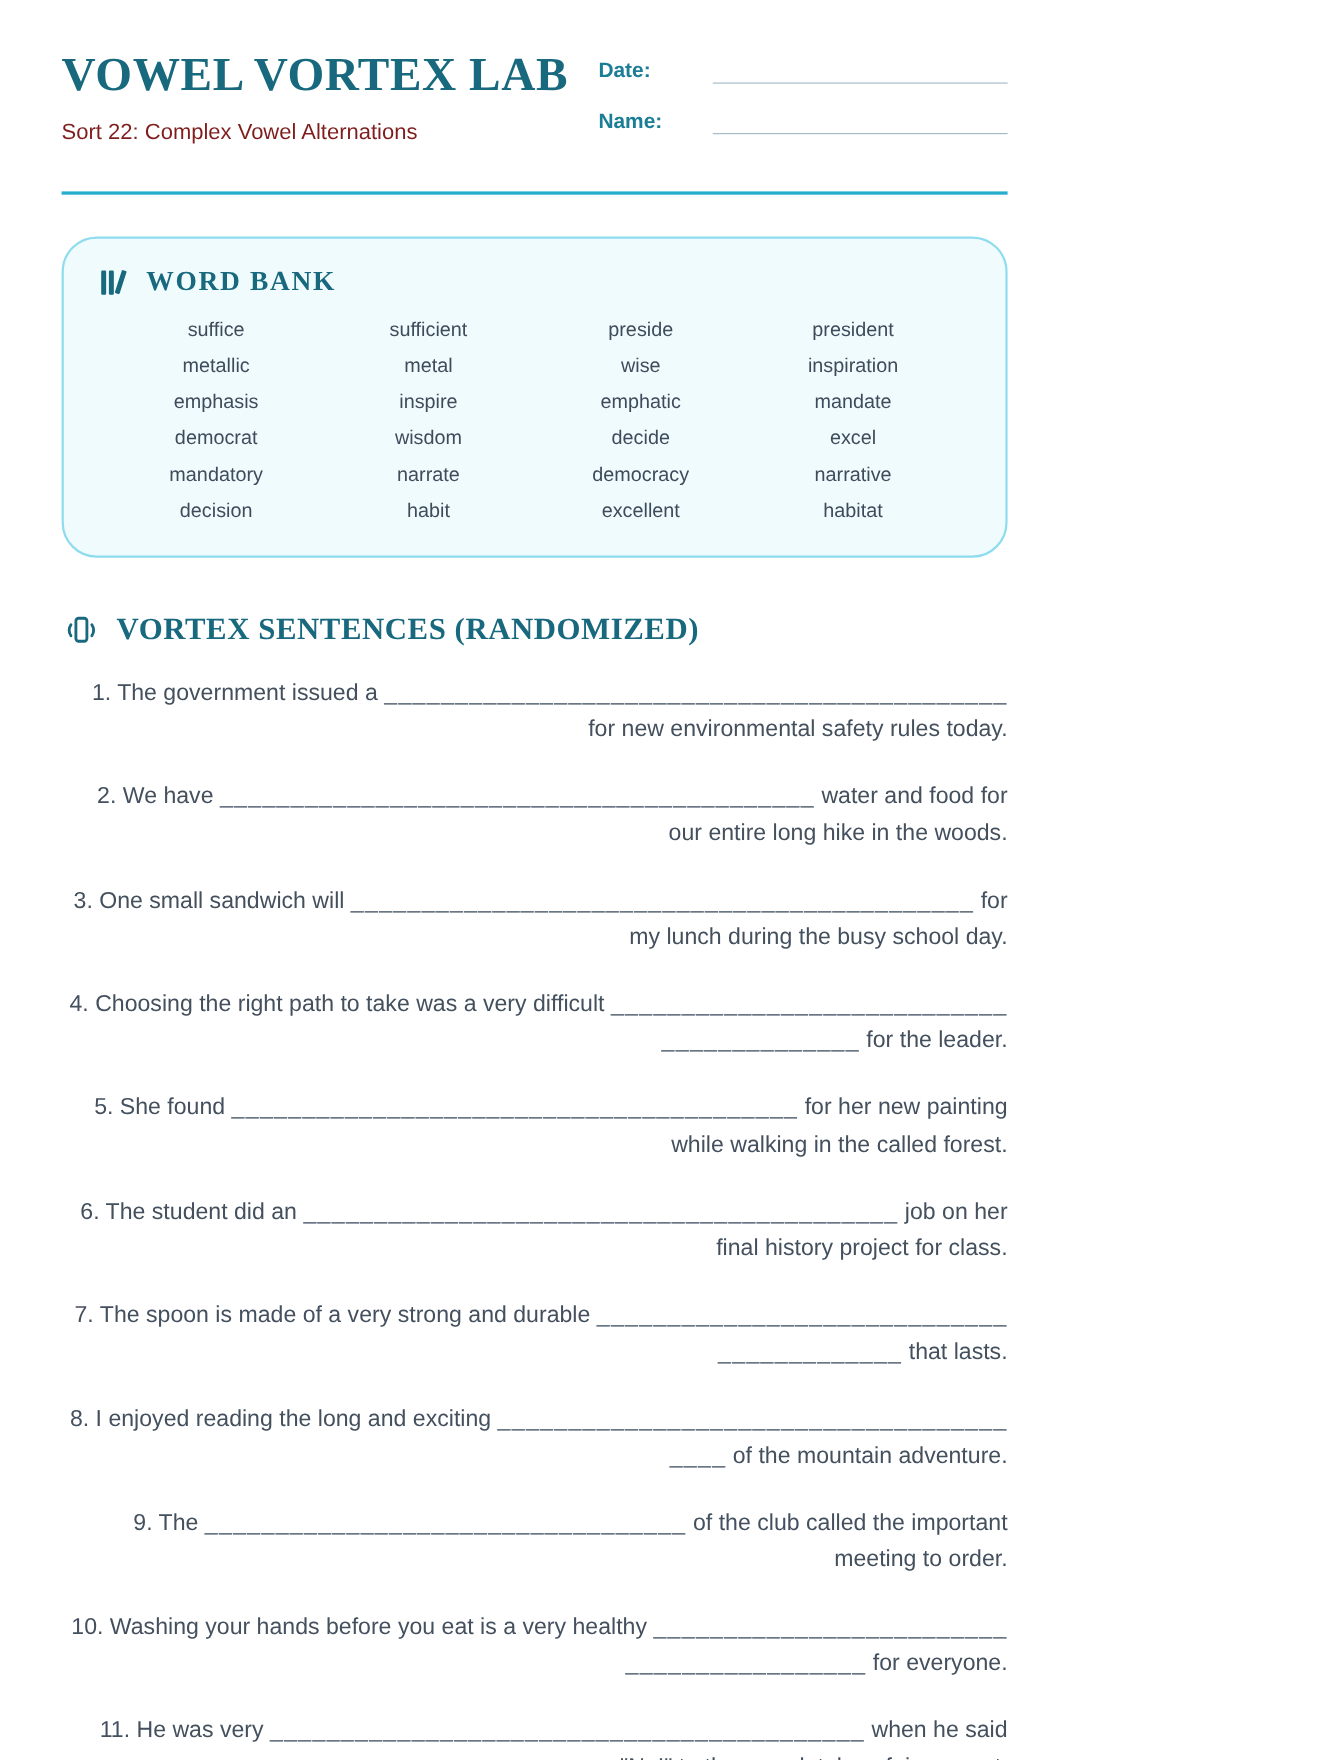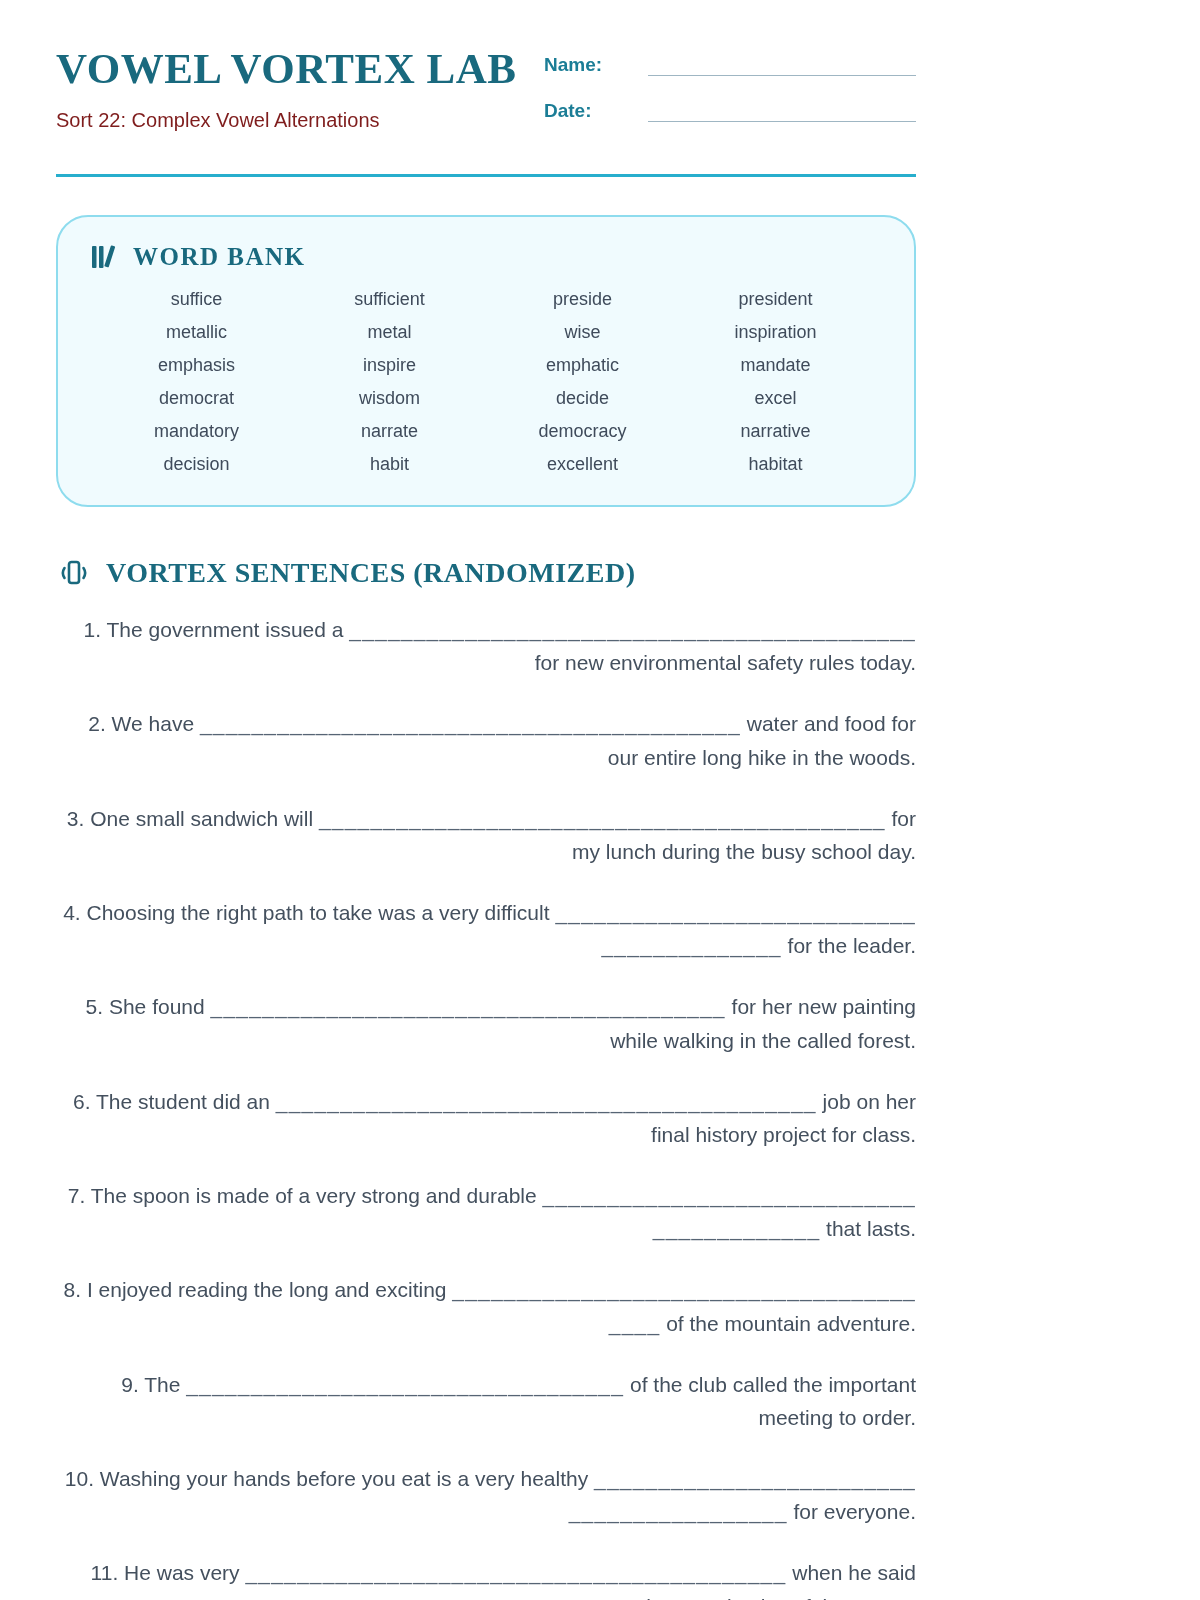--- a/index.html
+++ b/index.html
@@ -110,25 +110,25 @@
 
 <div class="page">
 
   <header>
     <div class="header-left">
       <h1>VOWEL VORTEX LAB</h1>
       <p class="subtitle">Sort 22: Complex Vowel Alternations</p>
     </div>
     <div class="header-right">
       <div class="field-row">
-        <span class="field-label">Name:</span>
+        <span class="field-label">Date:</span>
         <span class="field-line"></span>
       </div>
       <div class="field-row">
-        <span class="field-label">Date:</span>
+        <span class="field-label">Name:</span>
         <span class="field-line"></span>
       </div>
     </div>
   </header>
 
   <hr class="rule">
 
   <section class="word-bank">
     <div class="wb-heading">
       <span class="icon-wrap">

